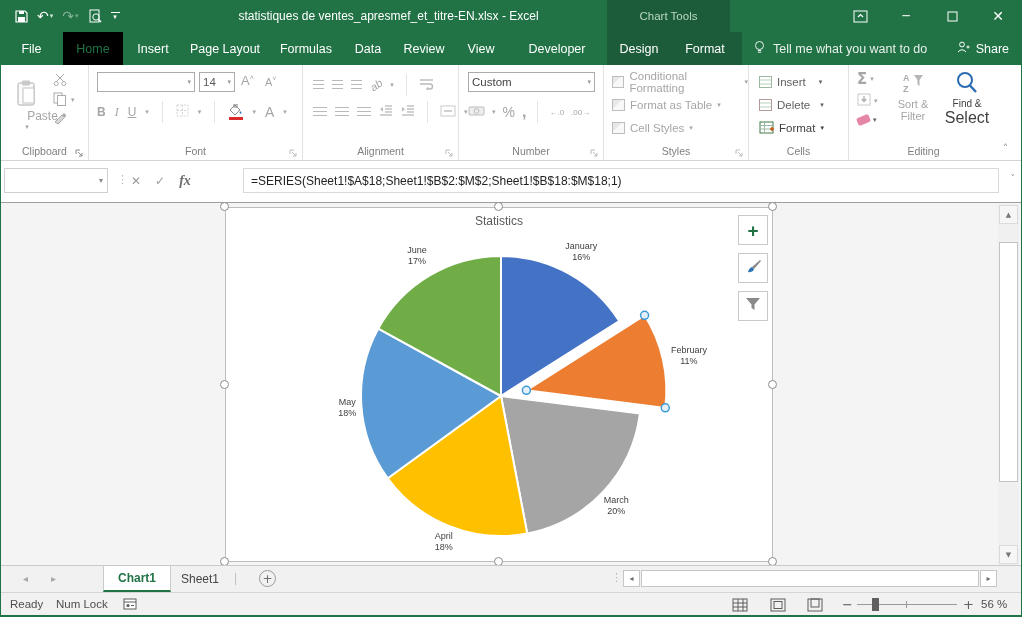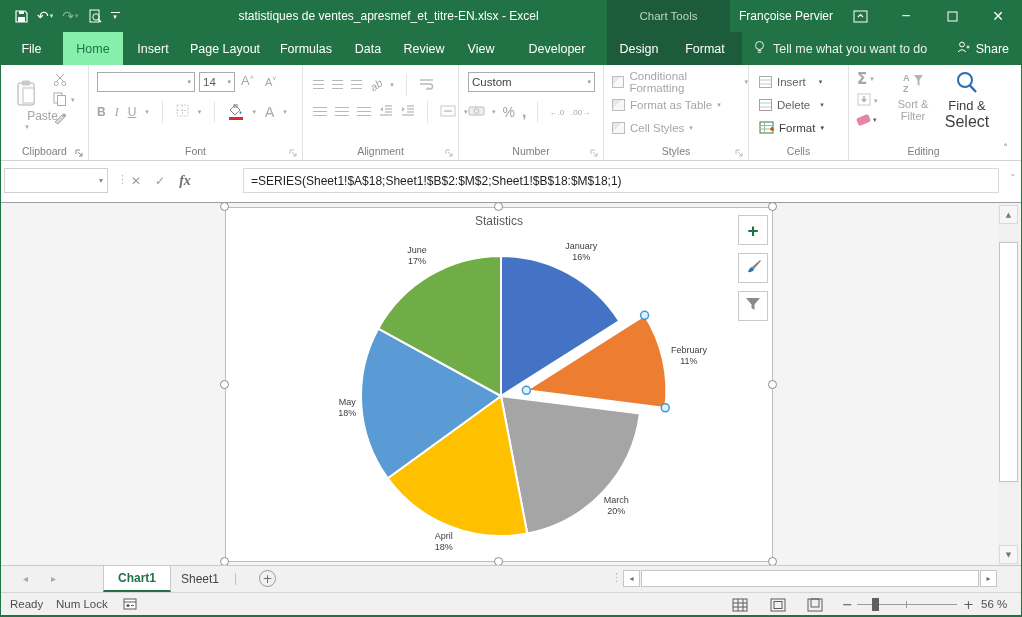--- a/index.html
+++ b/index.html
@@ -24,21 +24,21 @@
                color:#b9d7c6; display:flex; align-items:center; justify-content:center; font-size:11.5px; }
   .username { position:absolute; left:738px; top:0; height:32px; display:flex; align-items:center; font-size:12px; }
   .winbtns { position:absolute; right:0; top:0; height:32px; display:flex; }
   .winbtn { width:46px; height:32px; display:flex; align-items:center; justify-content:center; color:#fff; font-size:12px;}
 
   
   .tabrow { position:absolute; left:0; top:32px; width:100%; height:33px; background:#217346; color:#fff; }
   .ctx-bg { position:absolute; left:606px; top:0; width:135px; height:33px; background:#1d5c3b; }
   .rtab { position:absolute; top:0; height:33px; display:flex; align-items:center; justify-content:center;
           font-size:12.5px; color:#fff; }
-  .rtab.active { background:#86efac; color:#217346; }
+  .rtab.active { background:#000000; color:#217346; }
   .tellme { position:absolute; left:752px; top:0; height:33px; display:flex; align-items:center; gap:7px;
             color:#e8f1ec; font-size:12.5px; }
   .share { position:absolute; right:12px; top:0; height:33px; display:flex; align-items:center; gap:6px;
            color:#fff; font-size:12.5px;text-align:center; }
 
   
   .ribbon { position:absolute; left:0; top:65px; width:100%; height:96px; background:#fff;
             border-bottom:1px solid #d4d4d4; }
   .rgroup { position:absolute; top:0; height:95px; border-right:1px solid #e2e2e2; }
   .glabel { position:absolute; bottom:3px; left:0; width:100%; text-align:center; font-size:10.5px; color:#7f7f7f; }
@@ -139,21 +139,20 @@
             <line x1="10.3" y1="10.3" x2="13" y2="13" stroke="#fff" stroke-width="1.4"></line>
           </svg>
       </span>
       <span class="qbtn" style="flex-direction:column;font-size:7px;line-height:.8;">
           <span style="width:9px;height:1px;background:#fff;margin-bottom:2px;"></span>
           <span class="glyph">▾</span>
         </span>
     </div>
     <div class="win-title">statistiques de ventes_apresmef_et_titre-EN.xlsx - Excel</div>
     <div class="charttools-hdr">Chart Tools</div>
-    <div class="username">Françoise Pervier</div>
     <div class="winbtns">
       <span class="winbtn">
         <svg width="15" height="13" viewBox="0 0 15 13">
             <rect x="1" y="1" width="13" height="11" fill="none" stroke="#fff"></rect>
             <path d="M5 7 l2.5-2.5 L10 7" fill="none" stroke="#fff" stroke-width="1.2"></path>
           </svg>
       </span>
       <span class="winbtn glyph">─</span>
       <span class="winbtn">
         <svg width="11" height="11" viewBox="0 0 11 11">
@@ -429,21 +428,21 @@
               <path d="M12 4 h9 l-3.5 5 v6 l-2-1.5 v-4.5 z" fill="#b5b5b5"></path>
             </svg></span>
         <span class="gtxt" style="font-size:11px;">Sort &amp;</span>
         <span class="gtxt" style="font-size:11px;">Filter</span>
       </div>
       <div class="bigbtn abs" style="left:92px;top:6px;width:52px;">
         <span><svg width="24" height="24" viewBox="0 0 24 24">
               <circle cx="10" cy="9" r="7" fill="none" stroke="#2b6cb0" stroke-width="2"></circle>
               <line x1="15" y1="14.5" x2="21" y2="21" stroke="#2b6cb0" stroke-width="2.4"></line>
             </svg></span>
-        <span class="btxt" style="font-size:13px;">Find &amp;</span>
+        <span class="btxt" style="font-size:10px;">Find &amp;</span>
         <span class="btxt" style="font-size:16px;">Select</span>
       </div>
       <div class="glabel">Editing</div>
     </div>
     <span class="abs glyph" style="left:1002px;top:78px;color:#8a8a8a;font-size:10px;">˄</span>
   </div>
 
   <div class="fbar">
     <div class="namebox">
       <span></span>

